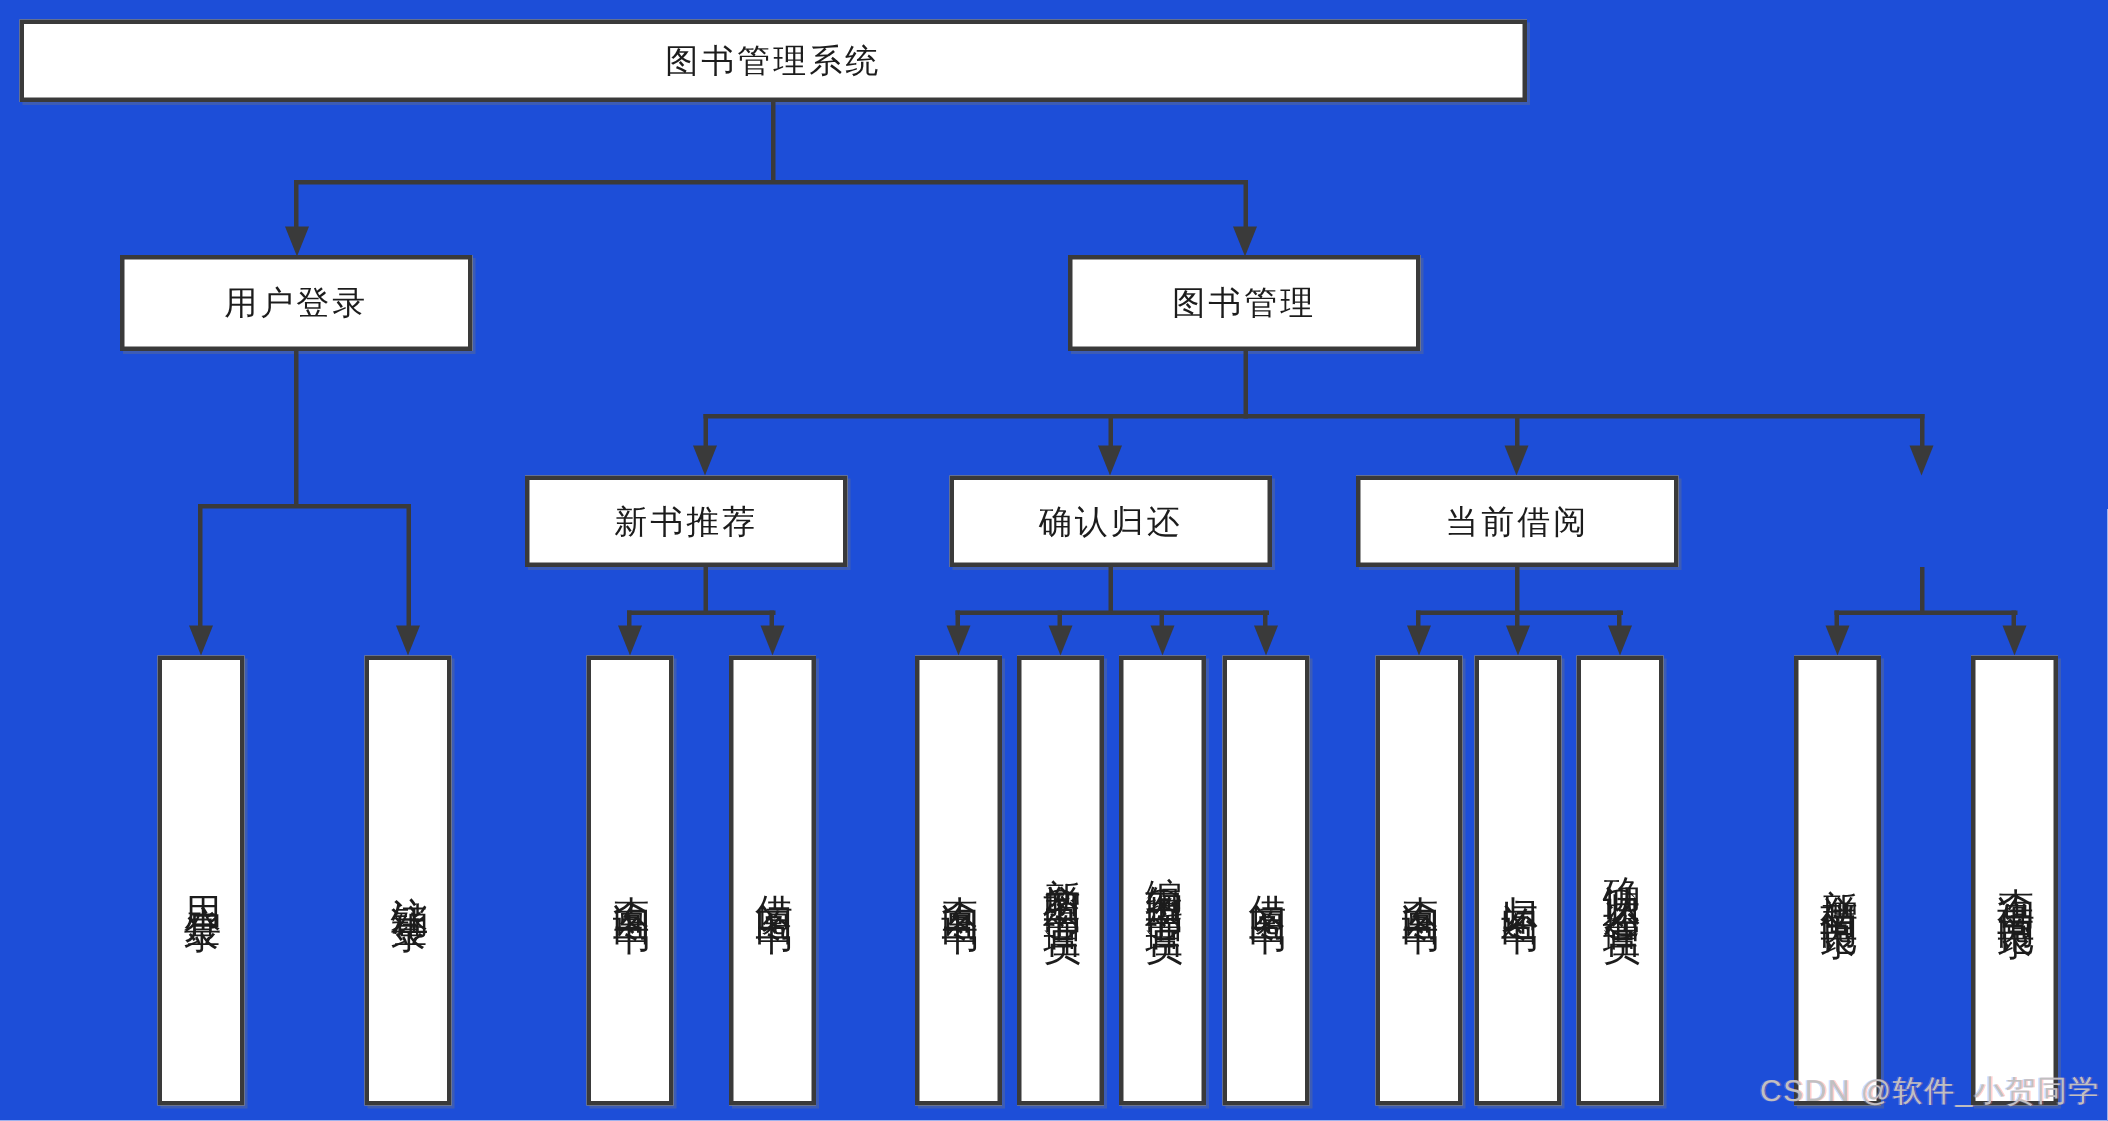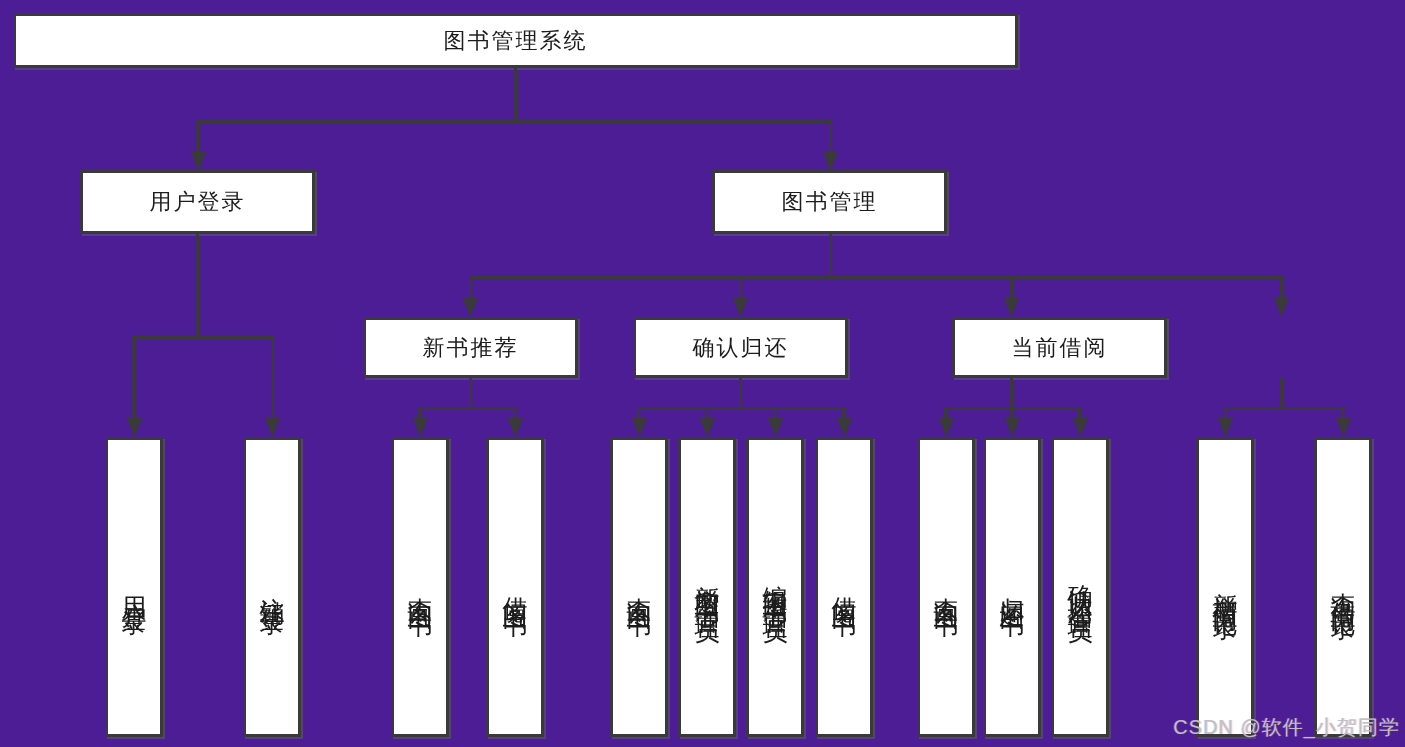--- a/index.html
+++ b/index.html
@@ -1,19 +1,19 @@
 <!DOCTYPE html>
 <html><head>
 <meta charset="utf-8">
 <style>
   html,body{margin:0;padding:0;background:#ffffff;}
   #canvas{
     position:relative;
     width:1405px;height:747px;
-    background:#4c1d95;
+    background:#1d4ed8;
     font-family:"Liberation Sans", sans-serif;
     overflow:hidden;
   }
   .node{
     position:absolute;
     box-sizing:border-box;
     border:3px solid #3a3a3a;
     background:#ffffff;
     display:flex;align-items:center;justify-content:center;
     font-size:22px;letter-spacing:2px;color:#1c1c1c;
@@ -84,27 +84,27 @@
   <div class="hline" style="left:469px;top:276px;width:814px;"></div>
   <div class="vline" style="left:469px;top:276px;height:25px;"></div>
   <div class="arrow" style="left:462px;top:297px;"></div>
   <div class="vline" style="left:739px;top:276px;height:25px;"></div>
   <div class="arrow" style="left:732px;top:297px;"></div>
   <div class="vline" style="left:1010px;top:276px;height:25px;"></div>
   <div class="arrow" style="left:1003px;top:297px;"></div>
   <div class="vline" style="left:1280px;top:276px;height:25px;"></div>
   <div class="arrow" style="left:1273px;top:297px;"></div>
 
-  <div class="node" style="left:363px;top:317px;width:215px;height:61px;">
+  <div class="node" style="left:350px;top:317px;width:215px;height:61px;">
     <span>新书推荐</span>
   </div>
   <div class="node" style="left:633px;top:317px;width:215px;height:61px;">
     <span>确认归还</span>
   </div>
-  <div class="node" style="left:904px;top:317px;width:215px;height:61px;margin-left:48px;">
+  <div class="node" style="left:904px;top:317px;width:215px;height:61px;">
     <span>当前借阅</span>
   </div>
 
   <div class="vline" style="left:469px;top:378px;height:31px;"></div>
   <div class="hline" style="left:418px;top:407px;width:99px;"></div>
   <div class="vline" style="left:418px;top:407px;height:13px;"></div>
   <div class="arrow" style="left:412px;top:417px;"></div>
   <div class="vline" style="left:513px;top:407px;height:13px;"></div>
   <div class="arrow" style="left:507px;top:417px;"></div>
 

